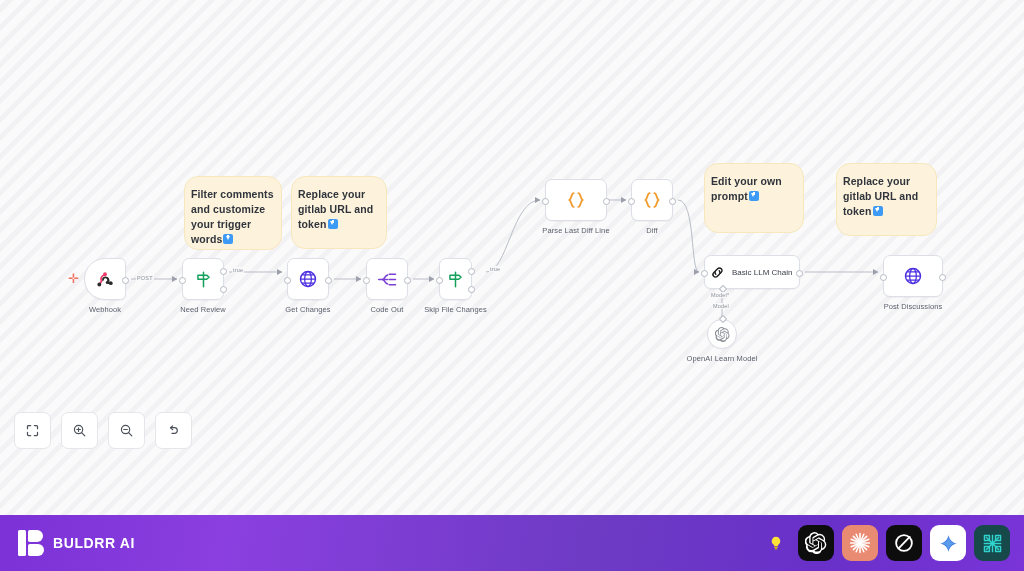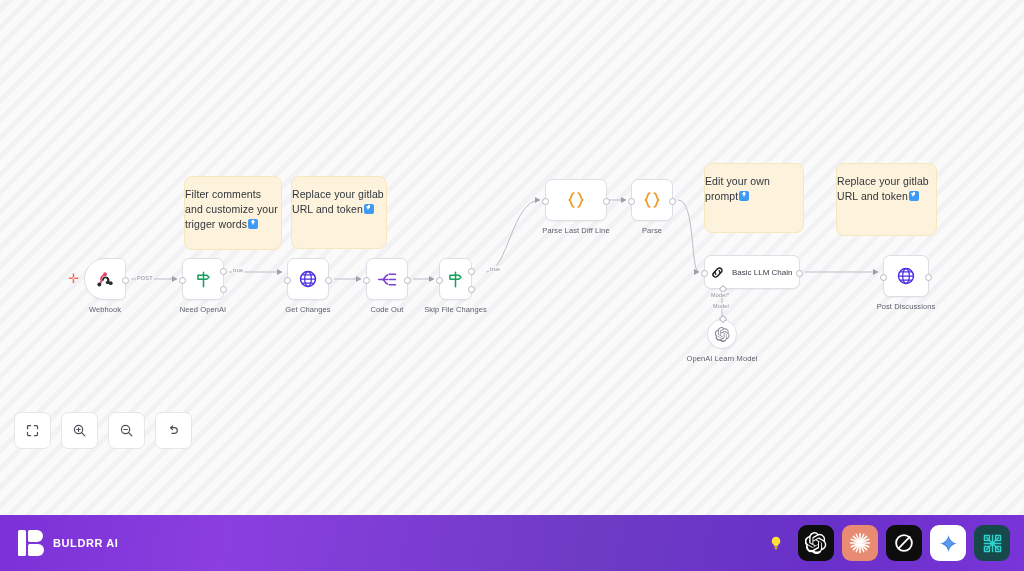--- a/index.html
+++ b/index.html
@@ -36,26 +36,26 @@
     left: 0; top: 0;
     width: 1024px; height: 515px;
     pointer-events: none;
   }
 
   
   .sticky {
     position: absolute;
     background: #fdf3dc;
     border: 1px solid #f6e7bd;
-    border-radius: 8px;
+    border-radius: 14px;
     color: #30343c;
     font-size: 10.5px;
     line-height: 15px;
-    font-weight: 400;
-    padding: 10px 0;
+    font-weight: 700;
+    padding: 10px 6px;
     letter-spacing: 0.1px;
   }
   .sticky .arrow-emo {
     display: inline-block;
     width: 10px; height: 10px;
     background: #3d9bf5;
     border-radius: 2px;
     position: relative;
     vertical-align: -1px;
     margin-left: 1px;
@@ -201,21 +201,21 @@
   }
   .brand-mark .b-bot {
     position: absolute;
     left: 10px; top: 13.5px;
     width: 16px; height: 12.5px;
     background: #ffffff;
     border-radius: 2px 7px 7px 2px;
   }
   .brand-name {
     color: #ffffff;
-    font-size: 11px;
+    font-size: 14px;
     font-weight: 700;
     letter-spacing: 0.6px;
     text-align: center;
   }
   .banner-right {
     margin-left: auto;
     display: flex;
     align-items: center;
     gap: 11px;
   }
@@ -309,21 +309,21 @@
     </div>
 
     <div class="node" style="left:182px; top:258px; width:42px; height:42px;">
       <svg width="19" height="19" viewBox="0 0 24 24">
         <path d="M12 3v18" stroke="#13a05a" stroke-width="1.9" stroke-linecap="round" fill="none"></path>
         <path d="M5 6.5h11l3 2.6-3 2.6H5z" fill="none" stroke="#13a05a" stroke-width="1.9" stroke-linejoin="round"></path>
       </svg>
       <div class="port" style="left:-4px; top:18px;"></div>
       <div class="port" style="right:-4px; top:9px;"></div>
       <div class="port" style="right:-4px; top:27px;"></div>
-      <div class="node-label" style="top:46px;">Need OpenAI</div>
+      <div class="node-label" style="top:46px;">Need Review</div>
     </div>
 
     <div class="node" style="left:287px; top:258px; width:42px; height:42px;align-items:center;">
       <svg width="20" height="20" viewBox="0 0 24 24">
         <circle cx="12" cy="12" r="9" fill="none" stroke="#4b2ee0" stroke-width="1.7"></circle>
         <ellipse cx="12" cy="12" rx="4" ry="9" fill="none" stroke="#4b2ee0" stroke-width="1.5"></ellipse>
         <path d="M3 12h18M4.6 7h14.8M4.6 17h14.8" stroke="#4b2ee0" stroke-width="1.5" fill="none"></path>
       </svg>
       <div class="port" style="left:-4px; top:18px;"></div>
       <div class="port" style="right:-4px; top:18px;"></div>
@@ -364,21 +364,21 @@
       <div class="node-label" style="top:46px;">Parse Last Diff Line</div>
     </div>
 
     <div class="node" style="left:631px; top:179px; width:42px; height:42px;">
       <svg width="22" height="22" viewBox="0 0 24 24">
         <path d="M9.4 4.5c-2.6 0-2.2 6-4.4 7.5 2.2 1.5 1.8 7.5 4.4 7.5" fill="none" stroke="#f29b2e" stroke-width="2" stroke-linecap="round"></path>
         <path d="M14.6 4.5c2.6 0 2.2 6 4.4 7.5-2.2 1.5-1.8 7.5-4.4 7.5" fill="none" stroke="#f29b2e" stroke-width="2" stroke-linecap="round"></path>
       </svg>
       <div class="port" style="left:-4px; top:18px;"></div>
       <div class="port" style="right:-4px; top:18px;"></div>
-      <div class="node-label" style="top:46px;">Parse</div>
+      <div class="node-label" style="top:46px;">Diff</div>
     </div>
 
     <div class="node wide" style="left:704px; top:255px; width:96px; height:34px; padding-left:4px;">
       <svg width="17" height="17" viewBox="0 0 24 24">
         <path d="M9.6 14.4a3.6 3.6 0 0 1 0-5.1l2.6-2.6a3.6 3.6 0 1 1 5.1 5.1l-1.3 1.3" fill="none" stroke="#1c1c1c" stroke-width="2" stroke-linecap="round"></path>
         <path d="M14.4 9.6a3.6 3.6 0 0 1 0 5.1l-2.6 2.6a3.6 3.6 0 1 1-5.1-5.1l1.3-1.3" fill="none" stroke="#1c1c1c" stroke-width="2" stroke-linecap="round"></path>
       </svg>
       <span class="inline-label">Basic LLM Chain</span>
       <div class="port" style="left:-4px; top:14px;"></div>
       <div class="port" style="right:-4px; top:14px;"></div>
@@ -386,21 +386,21 @@
     </div>
 
     <div class="node round" style="left:707px; top:319px; width:30px; height:30px;">
       <svg width="15" height="15" viewBox="0 0 24 24">
         <path d="M21.6 9.9a5.9 5.9 0 0 0-.5-4.9 6 6 0 0 0-6.4-2.9A5.9 5.9 0 0 0 4.6 4.3a5.9 5.9 0 0 0-4 2.9 6 6 0 0 0 .7 7 5.9 5.9 0 0 0 .5 4.9 6 6 0 0 0 6.4 2.9 5.9 5.9 0 0 0 10.1-2.2 5.9 5.9 0 0 0 4-2.9 6 6 0 0 0-.7-7zM12.9 21.4a4.4 4.4 0 0 1-2.8-1l.14-.08 4.64-2.68a.77.77 0 0 0 .38-.66V10.4l1.96 1.13a.07.07 0 0 1 .4.05v5.42a4.43 4.43 0 0 1-4.36 4.4zM3.5 17.4a4.4 4.4 0 0 1-.53-2.96l.14.08 4.65 2.68a.76.76 0 0 0 .76 0l5.68-3.28v2.26a.07.07 0 0 1-.3.06l-4.7 2.72a4.44 4.44 0 0 1-6.04-1.62zM2.28 7.9a4.4 4.4 0 0 1 2.3-1.94v5.52a.76.76 0 0 0 .38.66l5.65 3.26-1.96 1.13a.07.07 0 0 1-.07 0l-4.7-2.71A4.44 4.44 0 0 1 2.28 7.9zm16.12 3.75L12.72 8.36l1.96-1.13a.07.07 0 0 1 .07 0l4.7 2.72a4.43 4.43 0 0 1-.67 8zm1.95-2.94l-.14-.09-4.64-2.7a.76.76 0 0 0-.77 0L9.12 9.2V6.94a.07.07 0 0 1 .03-.06l4.7-2.71a4.43 4.43 0 0 1 6.58 4.59zM8.05 12.73L6.1 11.6a.07.07 0 0 1-.04-.06V6.13a4.43 4.43 0 0 1 7.27-3.4l-.14.08L8.55 5.5a.77.77 0 0 0-.38.66zm1.06-2.3L11.64 9l2.53 1.46v2.92L11.64 14.8 9.11 13.35z" fill="#888b93"></path>
       </svg>
       <div class="port diamond" style="left:12px; top:-4px;"></div>
       <div class="node-label" style="top:34px;">OpenAI Learn Model</div>
     </div>
 
-    <div class="node" style="left:883px; top:255px; width:46px; height:42px;">
+    <div class="node" style="left:883px; top:255px; width:60px; height:42px;">
       <svg width="20" height="20" viewBox="0 0 24 24">
         <circle cx="12" cy="12" r="9" fill="none" stroke="#4b2ee0" stroke-width="1.7"></circle>
         <ellipse cx="12" cy="12" rx="4" ry="9" fill="none" stroke="#4b2ee0" stroke-width="1.5"></ellipse>
         <path d="M3 12h18M4.6 7h14.8M4.6 17h14.8" stroke="#4b2ee0" stroke-width="1.5" fill="none"></path>
       </svg>
       <div class="port" style="left:-4px; top:18px;"></div>
       <div class="port" style="right:-4px; top:18px;"></div>
       <div class="node-label" style="top:46px;">Post Discussions</div>
     </div>
 

